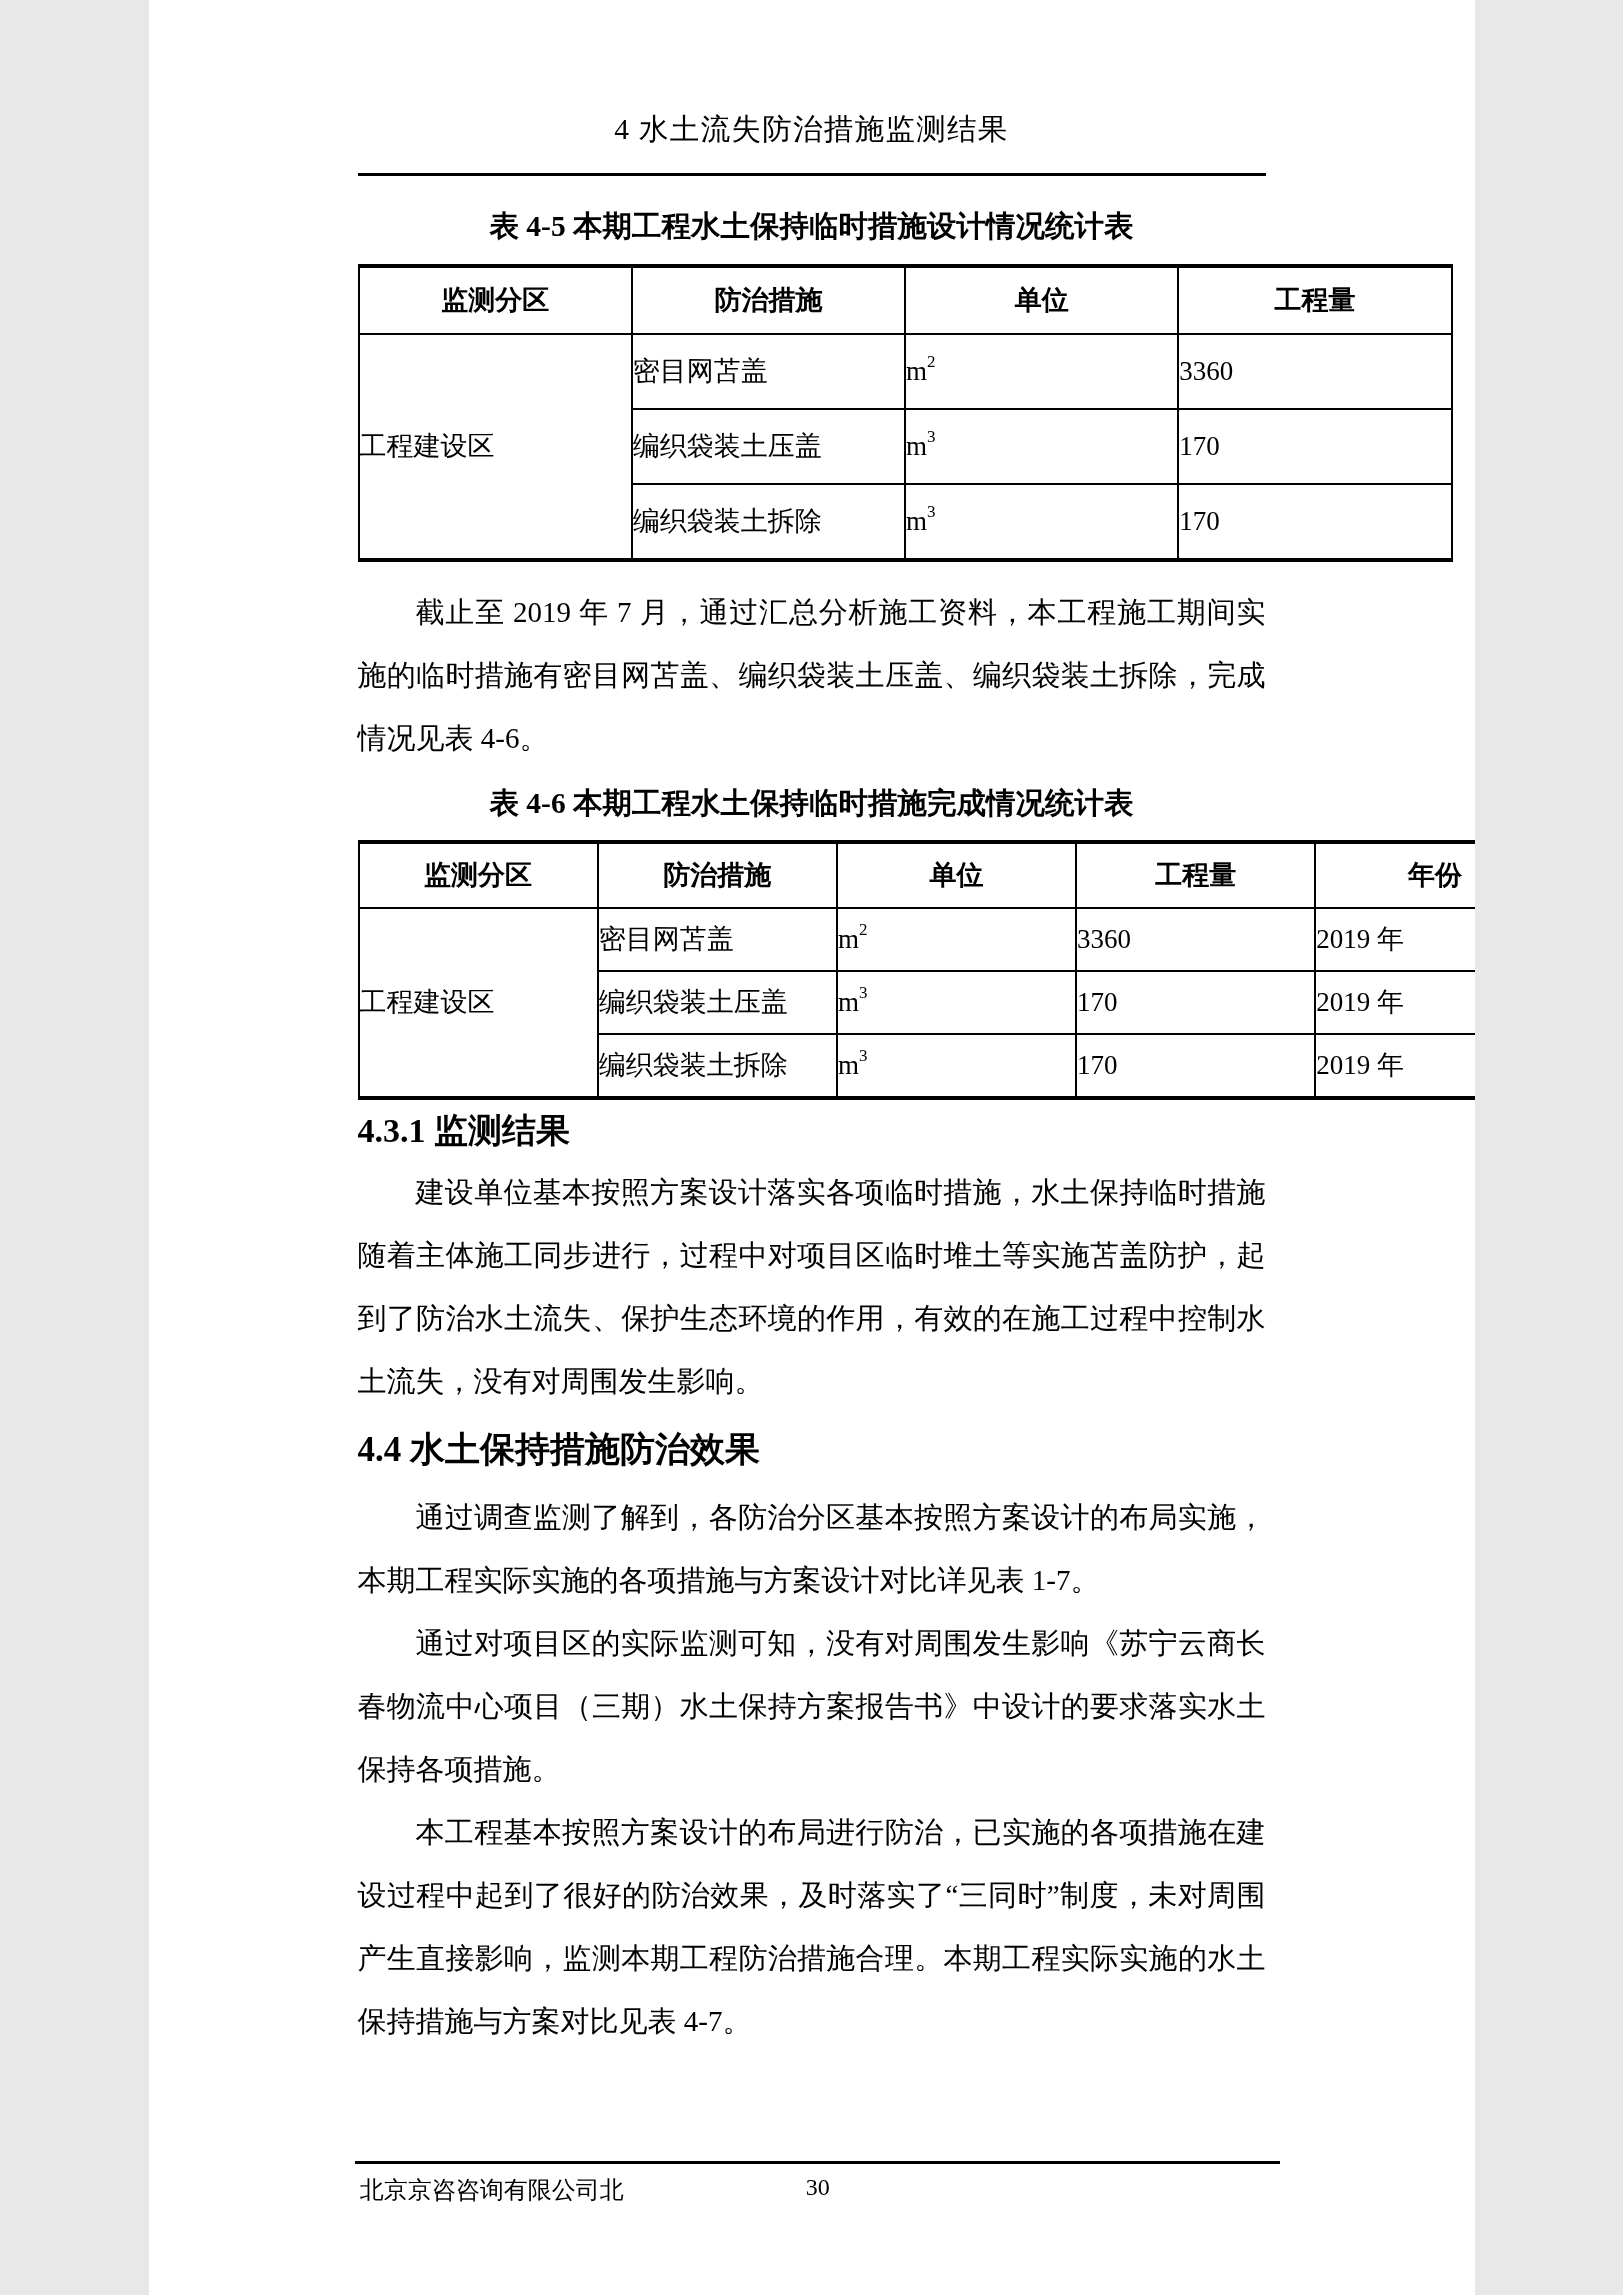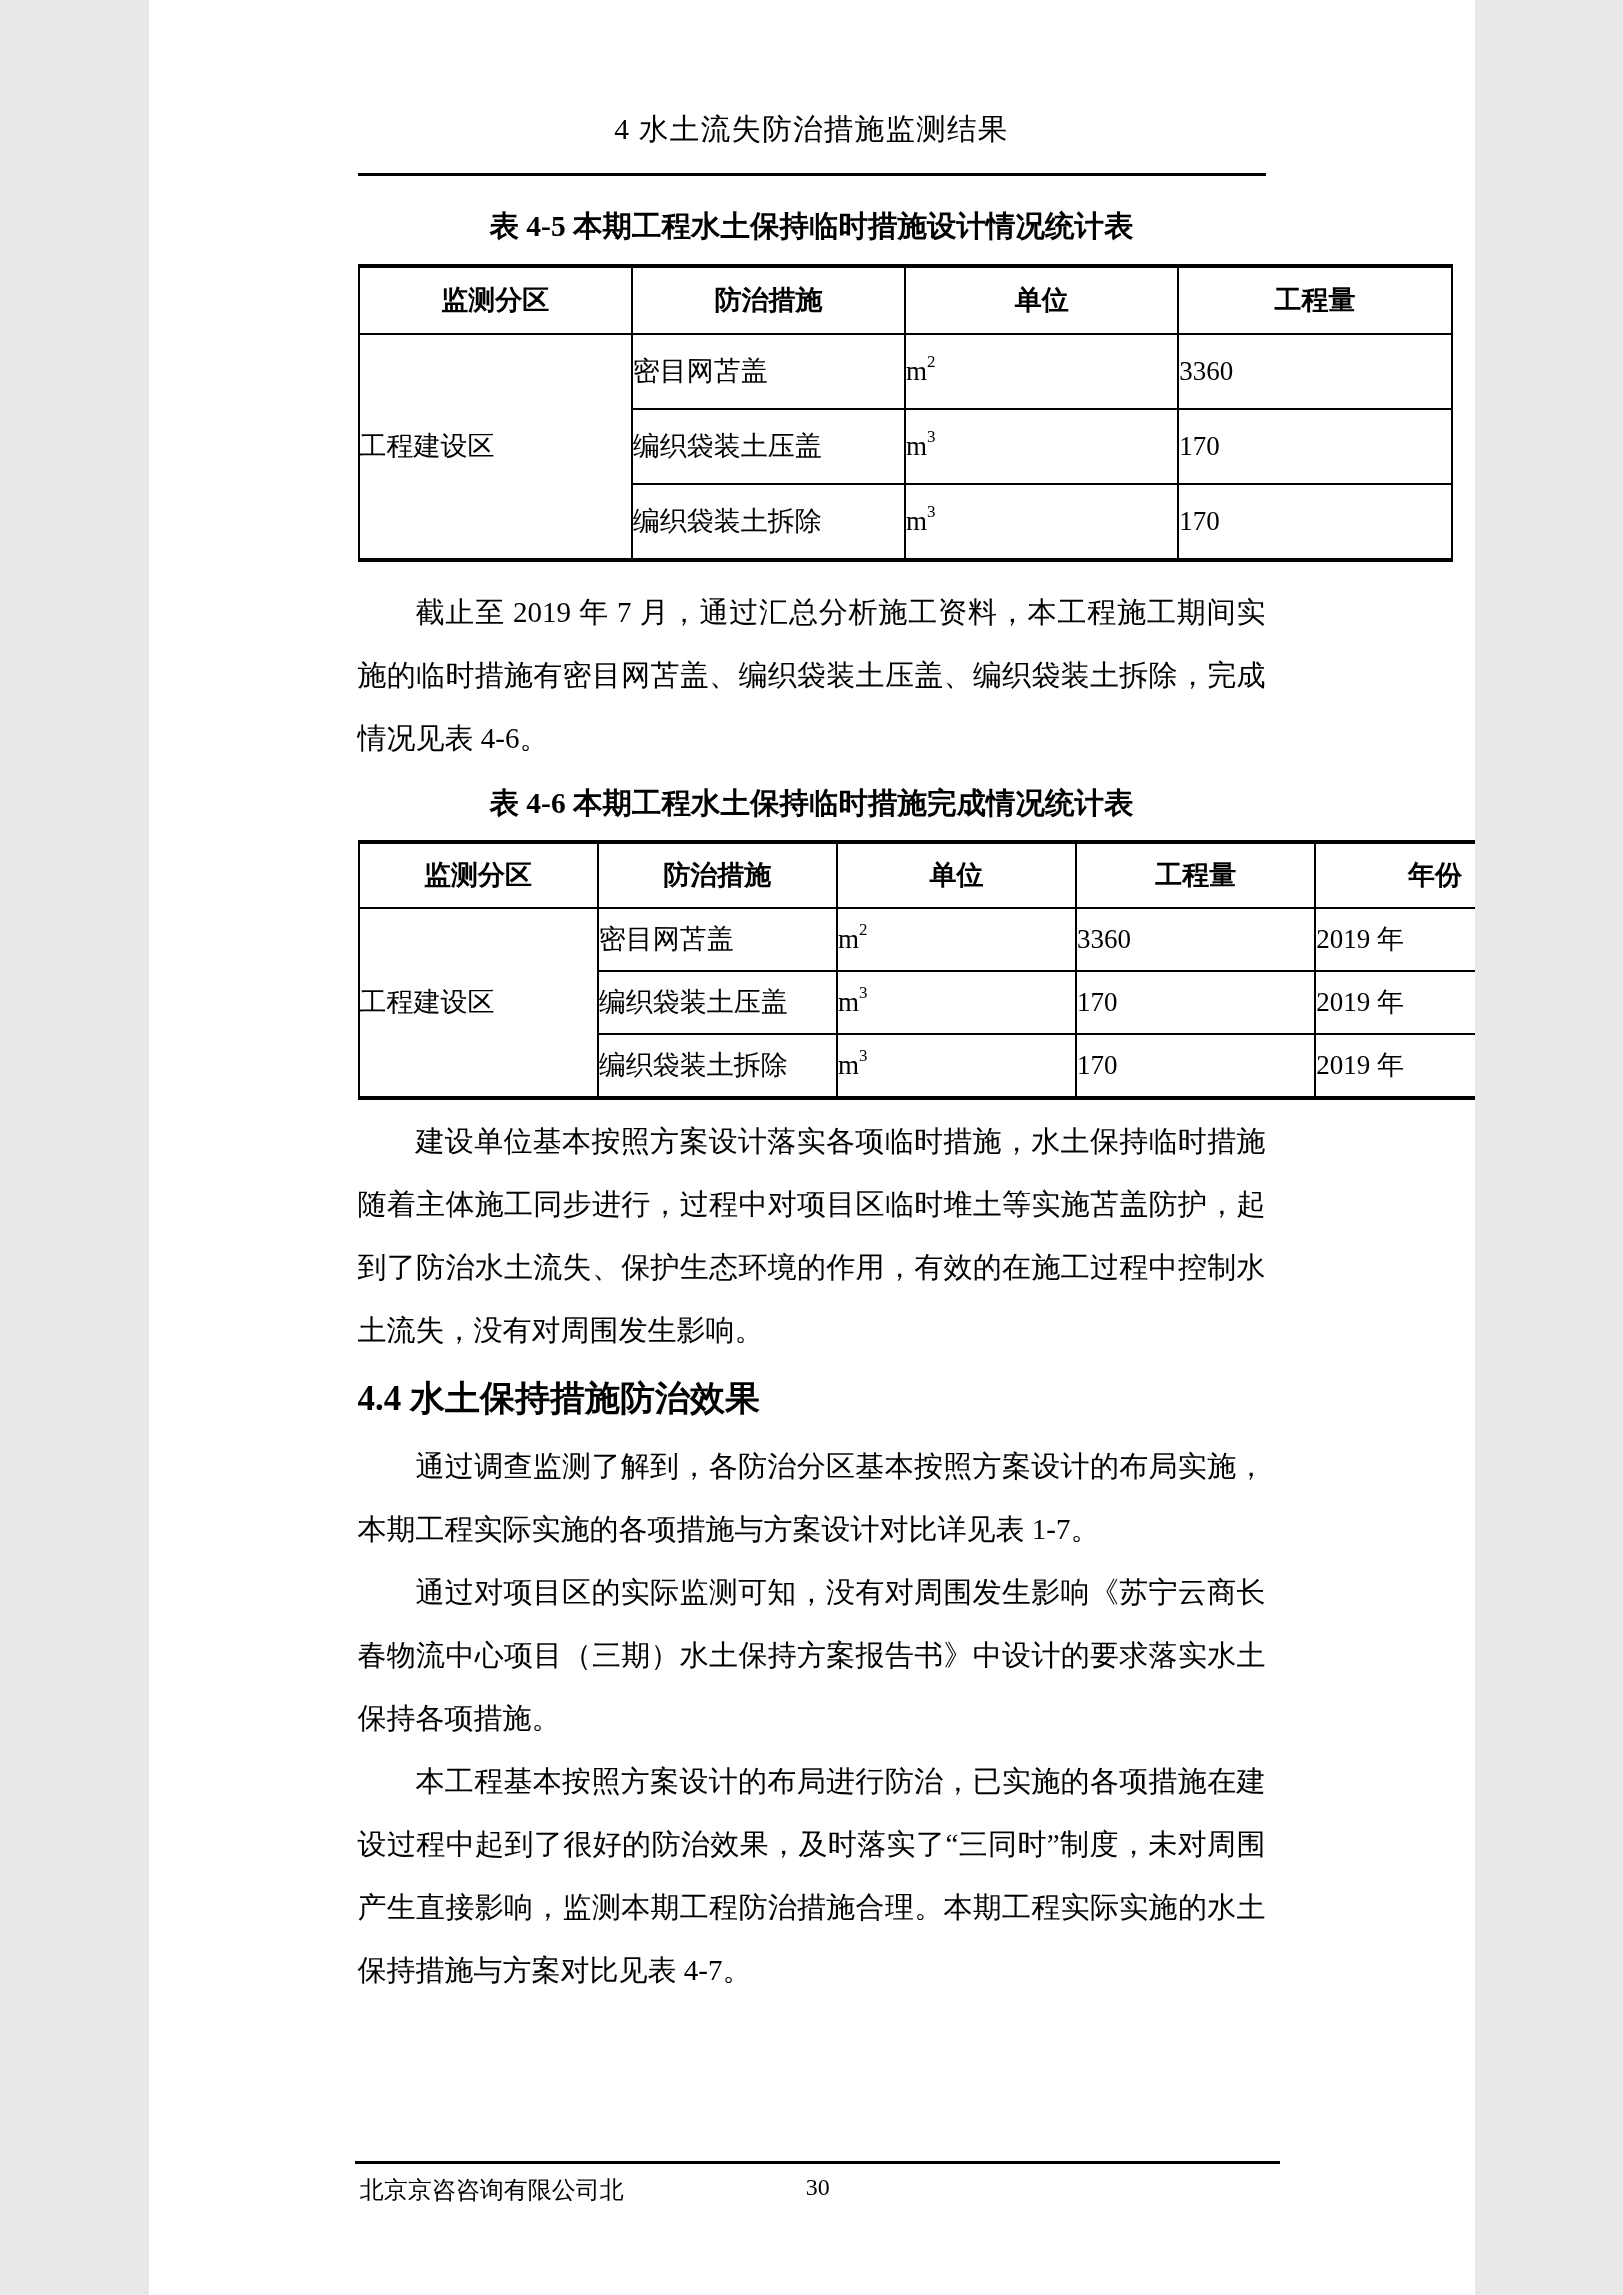--- a/index.html
+++ b/index.html
@@ -180,20 +180,21 @@
         </tr>
         <tr>
           <td>编织袋装土拆除</td>
           <td><span>m</span><sup>3</sup></td>
           <td>170</td>
           <td>2019 年</td>
         </tr>
       </tbody>
     </table>
 
+    <h3 class="heading-431">4.3.1 监测结果</h3>
 
     <p class="body-para para-2">建设单位基本按照方案设计落实各项临时措施，水土保持临时措施随着主体施工同步进行，过程中对项目区临时堆土等实施苫盖防护，起到了防治水土流失、保护生态环境的作用，有效的在施工过程中控制水土流失，没有对周围发生影响。</p>
 
     <h2 class="heading-44">4.4 水土保持措施防治效果</h2>
 
     <p class="body-para para-3">通过调查监测了解到，各防治分区基本按照方案设计的布局实施，本期工程实际实施的各项措施与方案设计对比详见表 1-7。</p>
     <p class="body-para">通过对项目区的实际监测可知，没有对周围发生影响《苏宁云商长春物流中心项目（三期）水土保持方案报告书》中设计的要求落实水土保持各项措施。</p>
     <p class="body-para">本工程基本按照方案设计的布局进行防治，已实施的各项措施在建设过程中起到了很好的防治效果，及时落实了“三同时”制度，未对周围产生直接影响，监测本期工程防治措施合理。本期工程实际实施的水土保持措施与方案对比见表 4-7。</p>
   </div>
 

